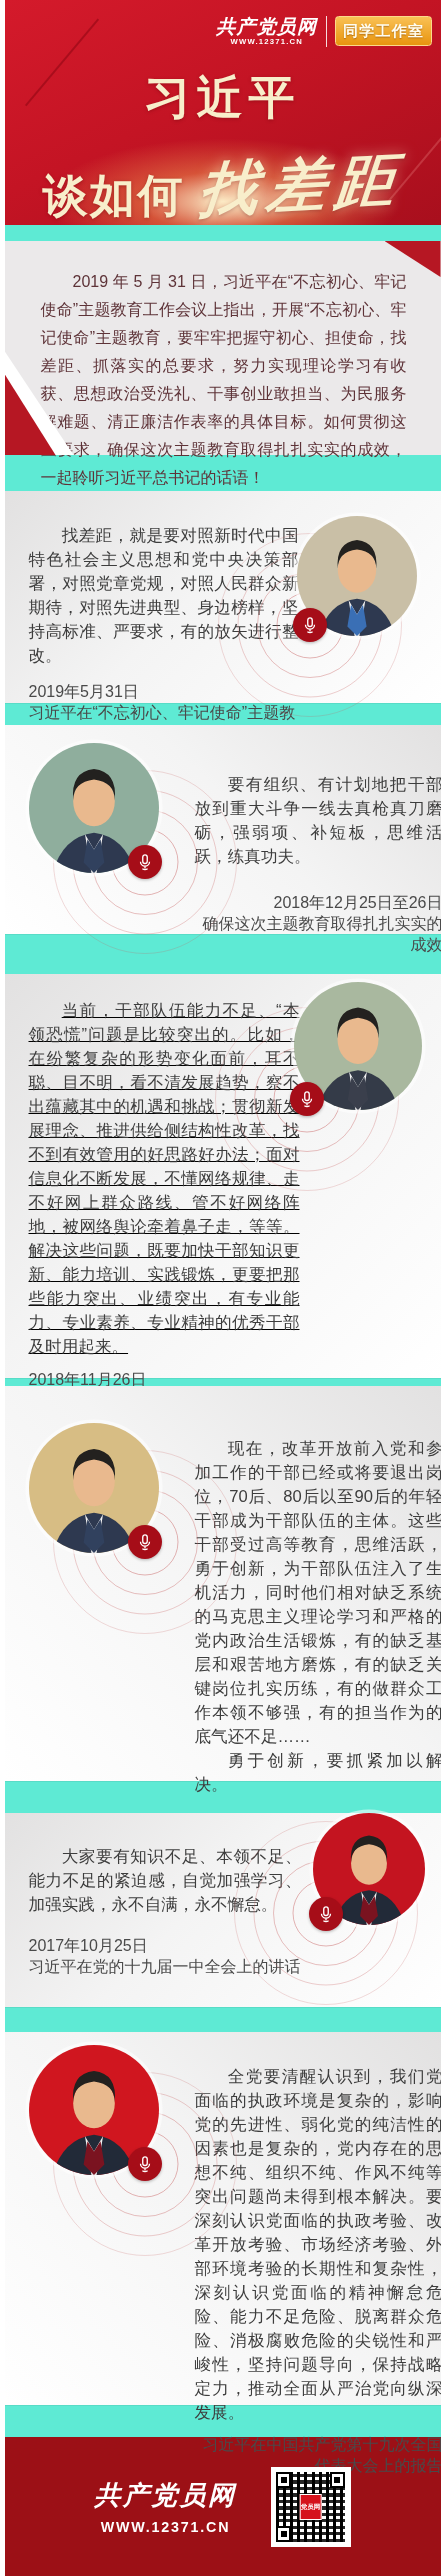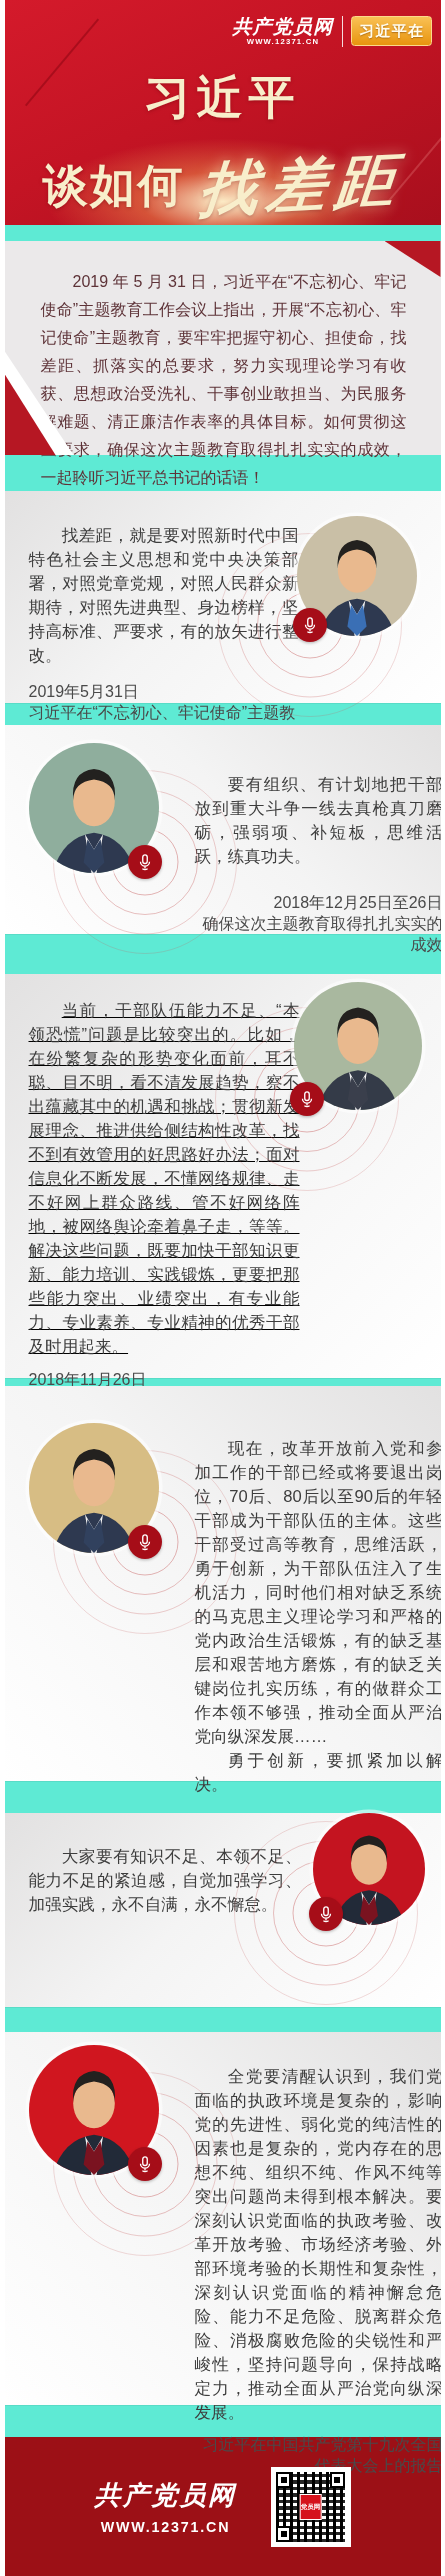--- a/index.html
+++ b/index.html
@@ -21,21 +21,21 @@
   .brand-logo { display:block; font-family:"DejaVu Serif", serif; font-style:italic;
     font-weight:bold; font-size:19px; line-height:20px; letter-spacing:1.2px; }
   .brand-url { display:block; font-size:7.7px; font-weight:bold; letter-spacing:1.2px; margin-top:1.2px; }
   .brand-divider { width:1.2px; height:31px; background:rgba(255,255,255,.85); margin-right:8.3px; }
   .studio-badge { background:linear-gradient(#f9c155,#e8940f); border:1.2px solid #fcd98b;
     border-radius:3.6px; color:#fffdf0; font-size:15px; font-weight:bold; letter-spacing:1.2px;
     padding:4.8px 7.1px; text-shadow:0 0.6px 1.2px rgba(120,60,0,.5); }
   .title { position:relative; text-align:center; color:#f8eecb; z-index:2; }
   .title-line1 { margin-top:67px; font-size:46px; font-weight:bold; letter-spacing:6px;
     text-shadow:0 1.2px 3.6px rgba(90,0,8,.35); }
-  .title-line2 { margin-top:16.6px; display:flex; align-items:center; justify-content:center; gap:15.5px; }
+  .title-line2 { margin-top:16.6px; display:flex; align-items:flex-end; justify-content:center; gap:15.5px; }
   .title-normal { font-size:45px; font-weight:bold; letter-spacing:2.4px;
     text-shadow:0 1.2px 3.6px rgba(90,0,8,.35); }
   .title-calligraphy { font-family:"DejaVu Serif", serif; font-size:59px; font-weight:bold;
     font-style:italic; letter-spacing:8.3px; transform:skewX(-8deg) rotate(-3deg);
     text-shadow:0 0 13px rgba(255,244,200,.55), 0 1.2px 3.6px rgba(90,0,8,.35); }
 
   
   .intro { position:relative; margin:16px 0 36px; height:214px; background:#ebe9ea;
     padding:27px 34px 0 36px; }
   .intro-text { font-size:16px; line-height:28px; color:#5e3338; text-align:justify; text-indent:2em; }
@@ -137,21 +137,21 @@
   <div class="header">
     <div class="diag1"></div>
     <div class="diag2"></div>
     <div class="flare"></div>
     <div class="brand">
       <div class="brand-text">
         <span class="brand-logo">共产党员网</span>
         <span class="brand-url">WWW.12371.CN</span>
       </div>
       <div class="brand-divider"></div>
-      <div class="studio-badge">习近平在</div>
+      <div class="studio-badge">同学工作室</div>
     </div>
     <div class="title">
       <div class="title-line1">习近平</div>
       <div class="title-line2">
         <span class="title-normal">谈如何</span>
         <span class="title-calligraphy">找差距</span>
       </div>
     </div>
   </div>
 
@@ -291,21 +291,21 @@
       <div class="mic">
         <svg viewBox="0 0 24 24" width="18" height="18">
             <rect x="9" y="2.5" width="6" height="11.5" rx="3" fill="none" stroke="#ffffff" stroke-width="1.8"></rect>
             <path d="M6 11.5 a6 6 0 0 0 12 0" fill="none" stroke="#ffffff" stroke-width="1.8"></path>
             <line x1="12" y1="17.5" x2="12" y2="20.5" stroke="#ffffff" stroke-width="1.8"></line>
             <path d="M8.5 21 Q12 23.2 15.5 21" stroke="#ffffff" fill="none" stroke-width="1.8"></path>
           </svg>
       </div>
     </div>
     <div class="card-text">
-      <p class="quote">现在，改革开放前入党和参加工作的干部已经或将要退出岗位，70后、80后以至90后的年轻干部成为干部队伍的主体。这些干部受过高等教育，思维活跃，勇于创新，为干部队伍注入了生机活力，同时他们相对缺乏系统的马克思主义理论学习和严格的党内政治生活锻炼，有的缺乏基层和艰苦地方磨炼，有的缺乏关键岗位扎实历练，有的做群众工作本领不够强，推动全面从严治党向纵深发展……</p>
+      <p class="quote">现在，改革开放前入党和参加工作的干部已经或将要退出岗位，70后、80后以至90后的年轻干部成为干部队伍的主体。这些干部受过高等教育，思维活跃，勇于创新，为干部队伍注入了生机活力，同时他们相对缺乏系统的马克思主义理论学习和严格的党内政治生活锻炼，有的缺乏基层和艰苦地方磨炼，有的缺乏关键岗位扎实历练，有的做群众工作本领不够强，有的担当作为的底气还不足……</p>
       <p class="quote quote2">勇于创新，要抓紧加以解决。</p>
       <div class="meta">
         <div>2018年7月3日</div>
         <div>习近平在全国组织工作会议上的讲话</div>
       </div>
     </div>
   </section>
 
   <section class="card photo-right c5">
     <div class="photo-wrap">
@@ -329,20 +329,24 @@
         <svg viewBox="0 0 24 24" width="18" height="18">
             <rect x="9" y="2.5" width="6" height="11.5" rx="3" fill="none" stroke="#ffffff" stroke-width="1.8"></rect>
             <path d="M6 11.5 a6 6 0 0 0 12 0" fill="none" stroke="#ffffff" stroke-width="1.8"></path>
             <line x1="12" y1="17.5" x2="12" y2="20.5" stroke="#ffffff" stroke-width="1.8"></line>
             <path d="M8.5 21 Q12 23.2 15.5 21" stroke="#ffffff" fill="none" stroke-width="1.8"></path>
           </svg>
       </div>
     </div>
     <div class="card-text">
       <p class="quote">大家要有知识不足、本领不足、能力不足的紧迫感，自觉加强学习、加强实践，永不自满，永不懈怠。</p>
+      <div class="meta">
+        <div>2017年10月25日</div>
+        <div>习近平在党的十九届一中全会上的讲话</div>
+      </div>
     </div>
   </section>
 
   <section class="card photo-left c6">
     <div class="photo-wrap">
       <div class="rings">
         <div class="ring r1"></div>
           <div class="ring r2"></div>
           <div class="ring r3"></div>
           <div class="ring r4"></div>

